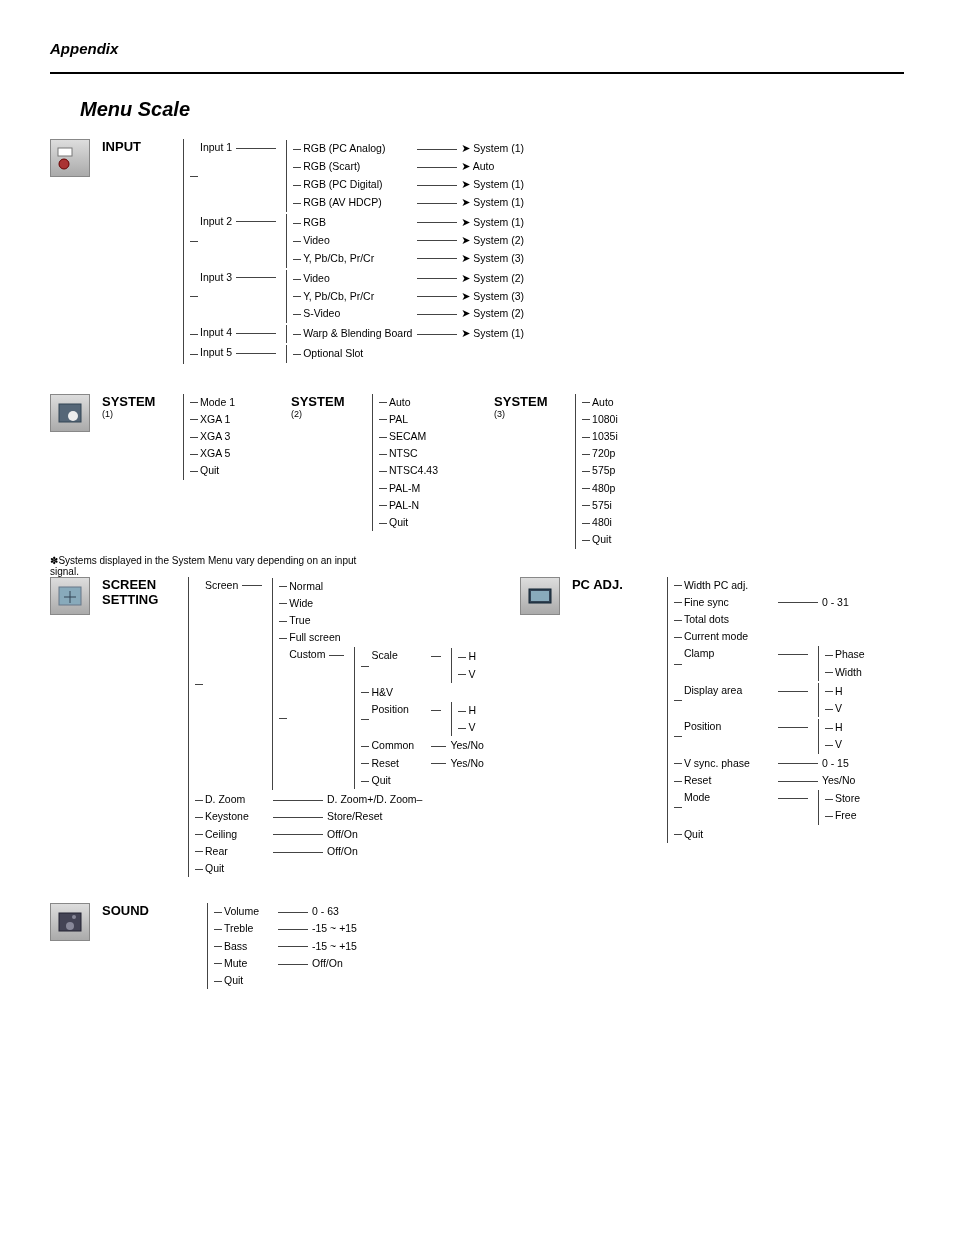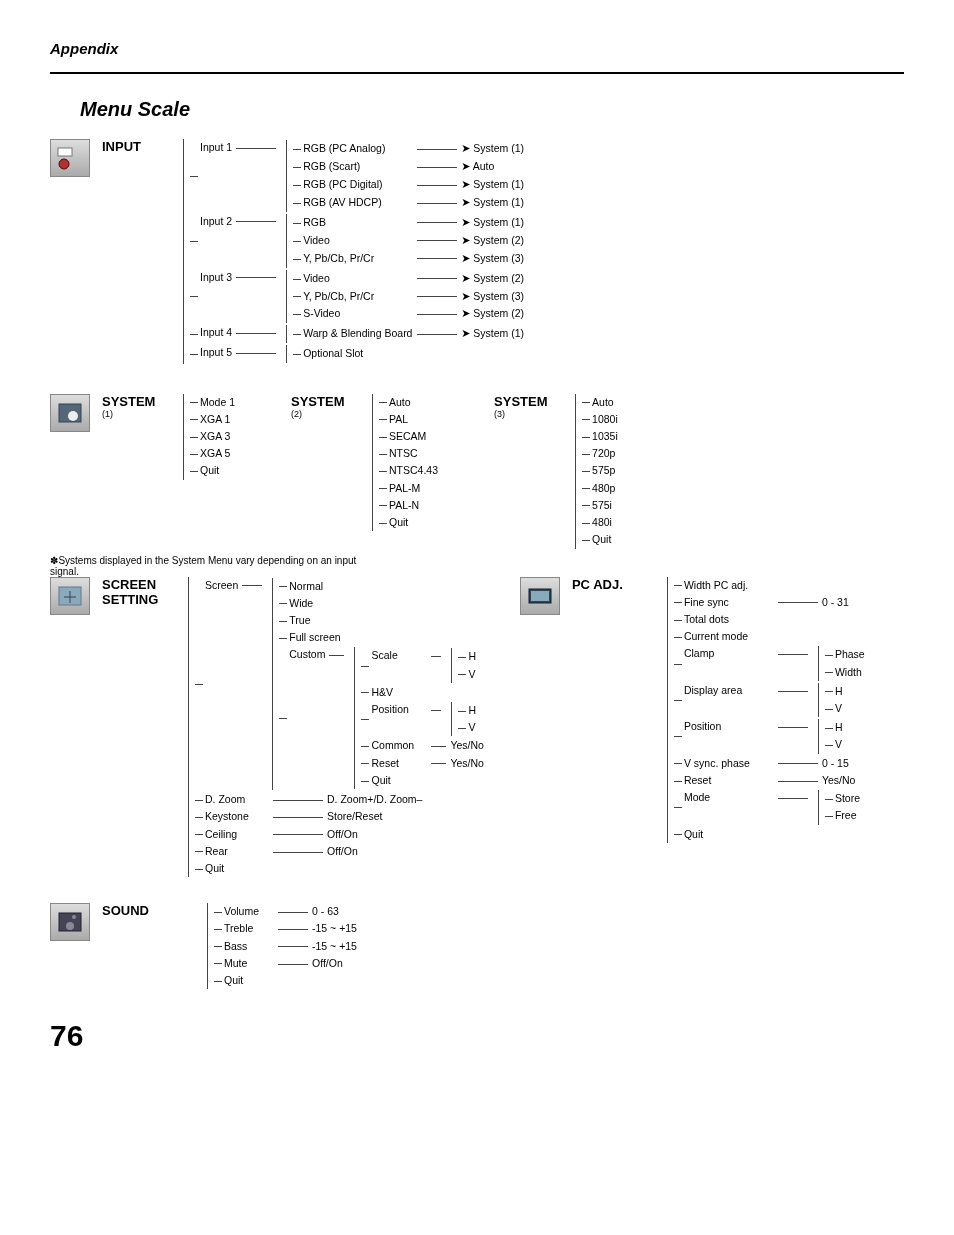--- a/index.html
+++ b/index.html
@@ -212,14 +212,13 @@
     <div class="section-label">SOUND</div>
     <div class="tree branch" id="sound-tree" style="margin-left:30px;">
         <div class="item"><span class="leaf" style="display:inline-block;min-width:50px;">Volume</span><span class="hline" style="width:30px"></span>0 - 63</div>
         <div class="item"><span class="leaf" style="display:inline-block;min-width:50px;">Treble</span><span class="hline" style="width:30px"></span>-15 ~ +15</div>
         <div class="item"><span class="leaf" style="display:inline-block;min-width:50px;">Bass</span><span class="hline" style="width:30px"></span>-15 ~ +15</div>
         <div class="item"><span class="leaf" style="display:inline-block;min-width:50px;">Mute</span><span class="hline" style="width:30px"></span>Off/On</div>
         <div class="item"><span class="leaf" style="display:inline-block;min-width:50px;">Quit</span></div>
       </div>
   </div>
 
-  <div class="page-num">76</div>
 </div>
 
 </body></html>

